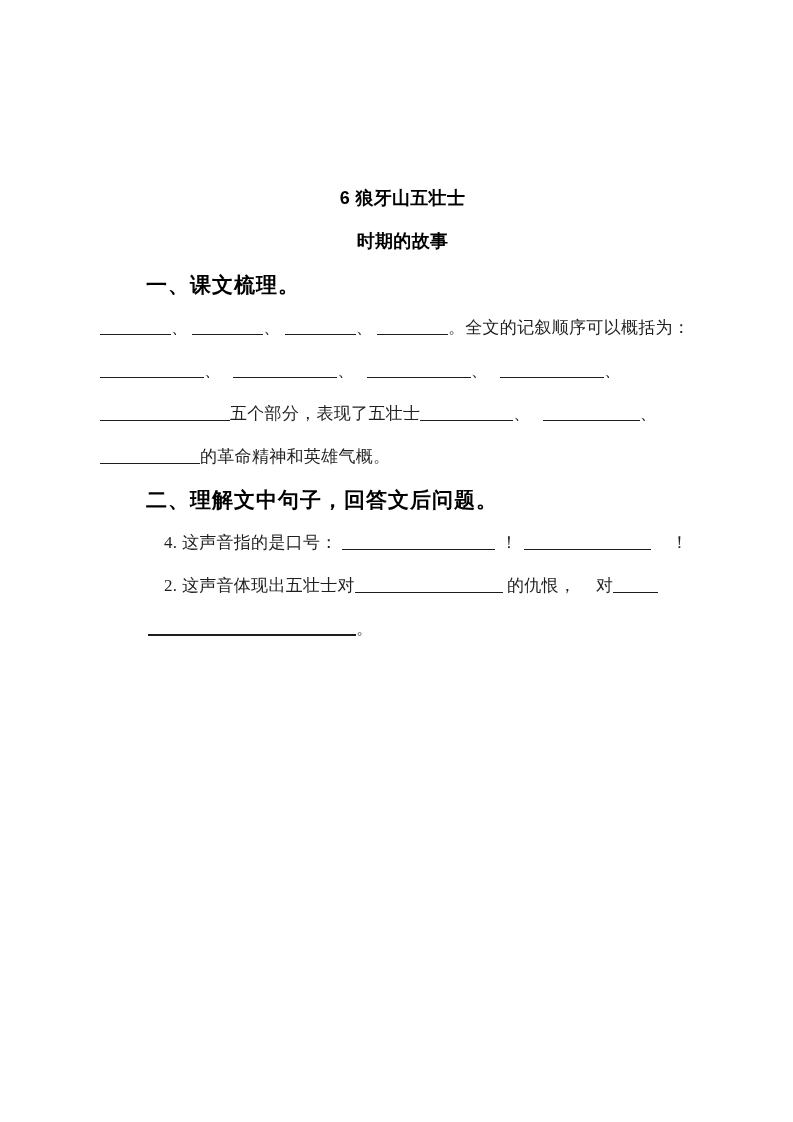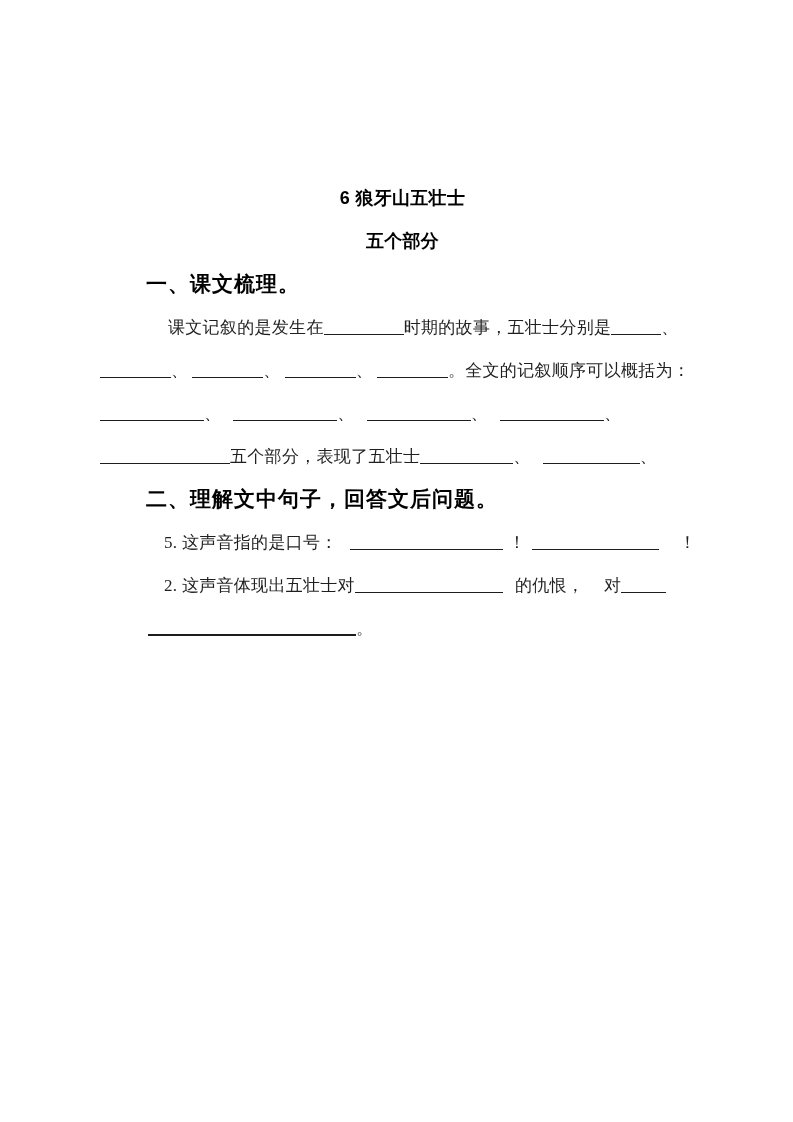--- a/index.html
+++ b/index.html
@@ -18,75 +18,75 @@
     white-space:nowrap;
     letter-spacing:0.3px;
   }
   .center-line {
     font-family:"Liberation Sans","DejaVu Sans",sans-serif;
     font-weight:bold; font-size:18px; color:#000;
     text-align:center;
     padding-left:48px; 
   }
   .heading {
-    font-family:Liberation Serif, serif;
+    font-family:Liberation Sans, sans-serif;
     font-weight:bold; font-size:21px; color:#000;
     padding-left:46px; letter-spacing:1px;
   }
   .ind-p { padding-left:68px; }  
   .ind-q { padding-left:64px; }  
   .ind-c { padding-left:48px; }  
   .quote { font-style:italic; }  
   .blank {
     display:inline-block;
     height:10px;
     border-bottom:1px solid #1d1d1d;
     vertical-align:-2px;
   }
   .blank.thick { border-bottom-width:2px; }
   .sep2 { margin-right:4px; }
   .sep3 { margin-right:12px; }
   .gap-s { margin-left:6px; }
-  .gap-m { margin-left:12px; }
+  .gap-m { margin-left:4px; }
   .gap-l { margin-left:20px; }
 </style>
 </head>
 <body>
 
 <div class="page">
   <div class="content">
 
     <div class="line center-line">6 狼牙山五壮士</div>
 
-    <div class="line center-line">五个部分</div>
+    <div class="line center-line">时期的故事</div>
 
     <div class="line heading">一、课文梳理。</div>
 
-    <div class="line ind-p">
-      <span>课文记叙的是发生在</span><span class="blank" style="width:80px"></span><span>时期的故事，五壮士分别是</span><span class="blank" style="width:50px"></span><span>、</span>
-    </div>
 
     <div class="line">
       <span class="blank" style="width:71px"></span><span class="sep2">、</span><span class="blank" style="width:71px"></span><span class="sep2">、</span><span class="blank" style="width:71px"></span><span class="sep2">、</span><span class="blank" style="width:71px"></span><span>。全文的记叙顺序可以概括为：</span>
     </div>
 
     <div class="line">
       <span class="blank" style="width:104px"></span><span class="sep3">、</span><span class="blank" style="width:104px"></span><span class="sep3">、</span><span class="blank" style="width:104px"></span><span class="sep3">、</span><span class="blank" style="width:104px"></span><span>、</span>
     </div>
 
     <div class="line">
       <span class="blank" style="width:130px"></span><span>五个部分，表现了五壮士</span><span class="blank" style="width:93px"></span><span class="sep3">、</span><span class="blank" style="width:97px"></span><span>、</span>
     </div>
 
+    <div class="line">
+      <span class="blank" style="width:100px"></span><span>的革命精神和英雄气概。</span>
+    </div>
 
     <div class="line heading">二、理解文中句子，回答文后问题。</div>
 
 
     <div class="line ind-q">
-      <span>5. 这声音指的是口号：</span><span class="blank gap-m" style="width:153px"></span><span class="gap-s">！</span><span class="blank gap-s" style="width:127px"></span><span class="gap-l">！</span>
+      <span>4. 这声音指的是口号：</span><span class="blank gap-m" style="width:153px"></span><span class="gap-s">！</span><span class="blank gap-s" style="width:127px"></span><span class="gap-l">！</span>
     </div>
 
     <div class="line ind-q">
       <span>2. 这声音体现出五壮士对</span><span class="blank" style="width:148px"></span><span class="gap-m">的仇恨，</span><span class="gap-l">对</span><span class="blank" style="width:45px"></span>
     </div>
 
 
     <div class="line ind-c">
       <span class="blank thick" style="width:208px"></span><span>。</span>
     </div>

